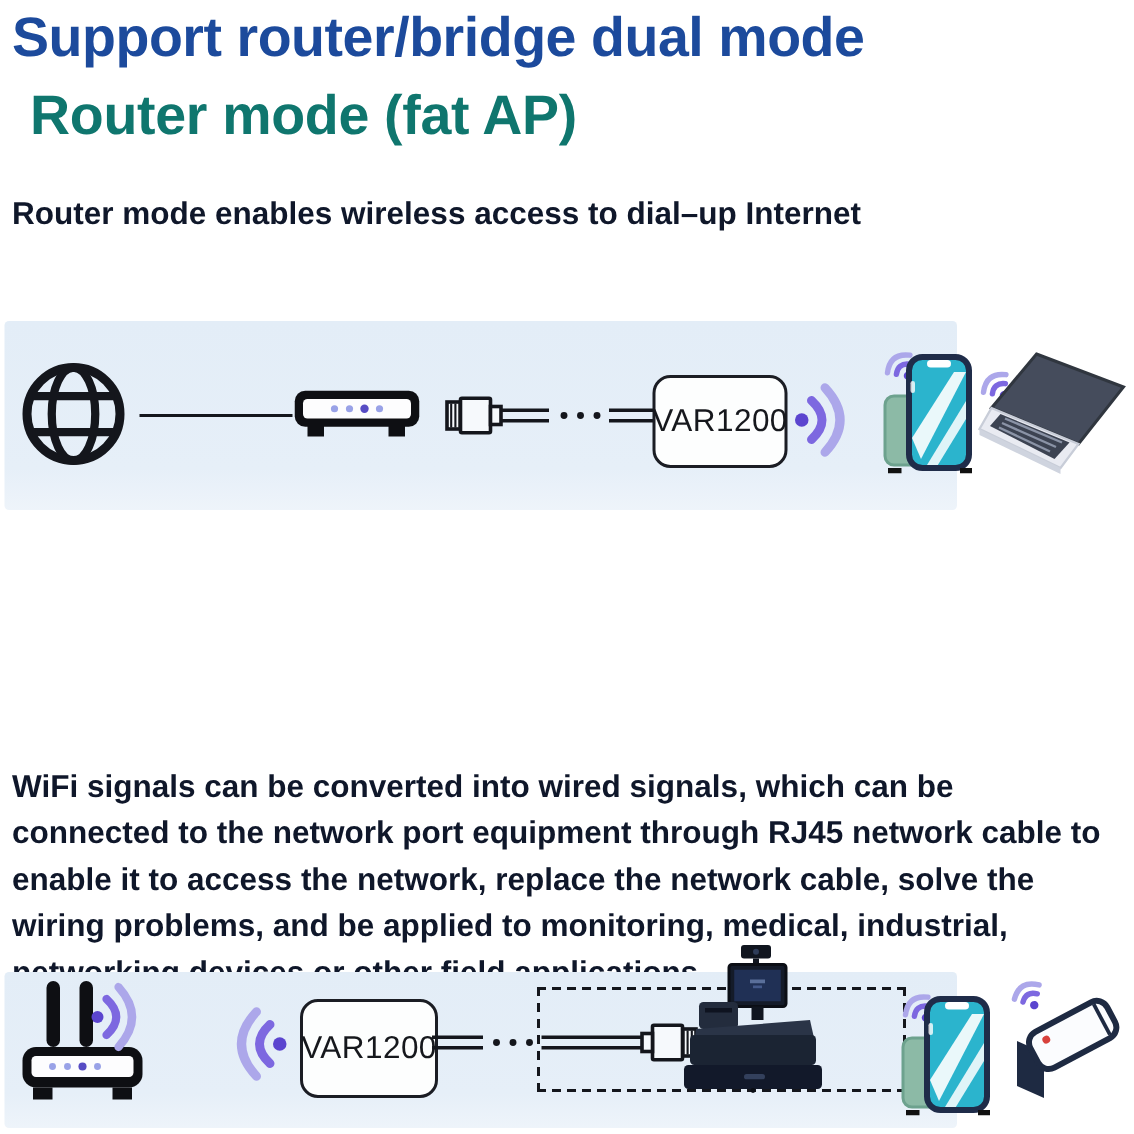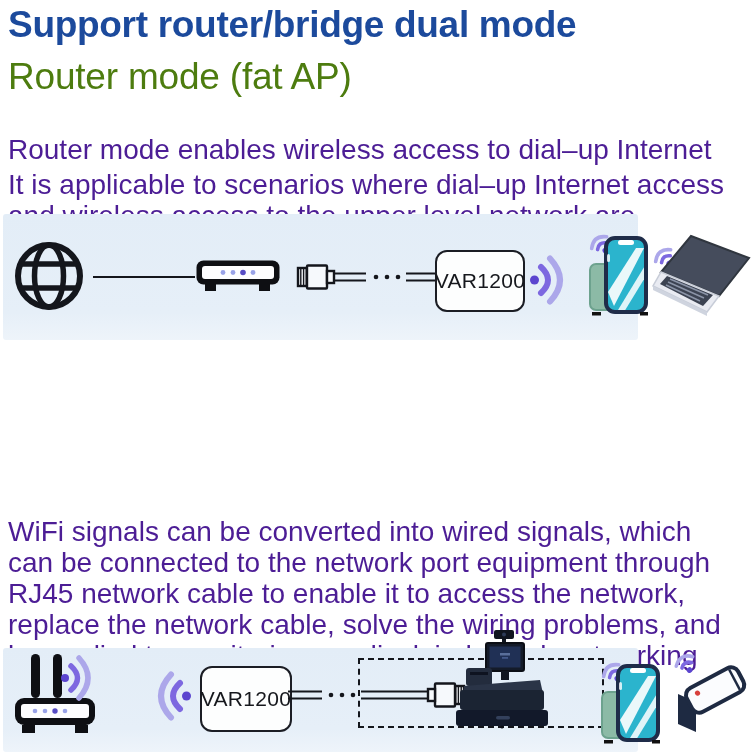--- a/index.html
+++ b/index.html
@@ -1,21 +1,21 @@
 <!DOCTYPE html>
 <html><head>
 <meta charset="utf-8">
 <style>
   html,body{margin:0;padding:0;background:#fff;}
   #page{position:relative;width:756px;height:756px;background:#ffffff;overflow:hidden;
         font-family:"Liberation Sans",sans-serif;padding-left:32px;}
   .h1{position:absolute;left:8px;top:4px;font-size:37px;font-weight:700;color:#1c4a9c;letter-spacing:-0.3px;white-space:nowrap;}
-  .h2{position:absolute;left:8px;top:56px;font-size:37px;font-weight:400;color:#4d7c0f;letter-spacing:-0.2px;white-space:nowrap;}
+  .h2{position:absolute;left:20px;top:56px;font-size:37px;font-weight:700;color:#0f766e;letter-spacing:-0.2px;white-space:nowrap;}
   .h3{position:absolute;left:6px;top:366px;font-size:39px;font-weight:400;color:#1e4d9e;letter-spacing:-0.4px;white-space:nowrap;}
-  .body-text{position:absolute;left:8px;width:732px;font-size:28px;color:#4c1d95;line-height:31px;font-weight:400;}
+  .body-text{position:absolute;left:8px;width:732px;font-size:21px;color:#0f172a;line-height:31px;font-weight:700;}
   .p1{top:106px;}
   .p2{top:141px;}
   .p3{top:424px;}
   .p4{top:488px;}
   .banner{position:absolute;left:3px;width:635px;background:linear-gradient(180deg,#e3edf7 0%,#e6eff8 78%,#eef4fa 100%);border-radius:3px;}
   .banner1{top:214px;height:126px;}
   .banner2{top:648px;height:104px;}
   .node{position:absolute;}
   svg{display:block;overflow:visible;}
   .var-box{position:absolute;display:flex;align-items:center;justify-content:center;
@@ -28,21 +28,20 @@
   .flip-x{transform:scaleX(-1);}
 </style>
 </head>
 <body>
 
 <div id="page">
 
   <div class="h1">Support router/bridge dual mode</div>
   <div class="h2">Router mode (fat AP)</div>
   <p class="body-text p1">Router mode enables wireless access to dial–up Internet</p>
-  <p class="body-text p2">It is applicable to scenarios where dial–up Internet access and wireless access to the upper level network are required</p>
 
   <div class="banner banner1">
 
     <span class="node" style="left:10px;top:26px;">
       <svg width="72" height="72" viewBox="0 0 72 72">
         <circle cx="36" cy="36" r="31" fill="none" stroke="#14161c" stroke-width="6"></circle>
         <ellipse cx="36" cy="36" rx="14.5" ry="31" fill="none" stroke="#14161c" stroke-width="5.5"></ellipse>
         <line x1="8.5" y1="24" x2="63.5" y2="24" stroke="#14161c" stroke-width="5.5"></line>
         <line x1="8.5" y1="48" x2="63.5" y2="48" stroke="#14161c" stroke-width="5.5"></line>
       </svg>

